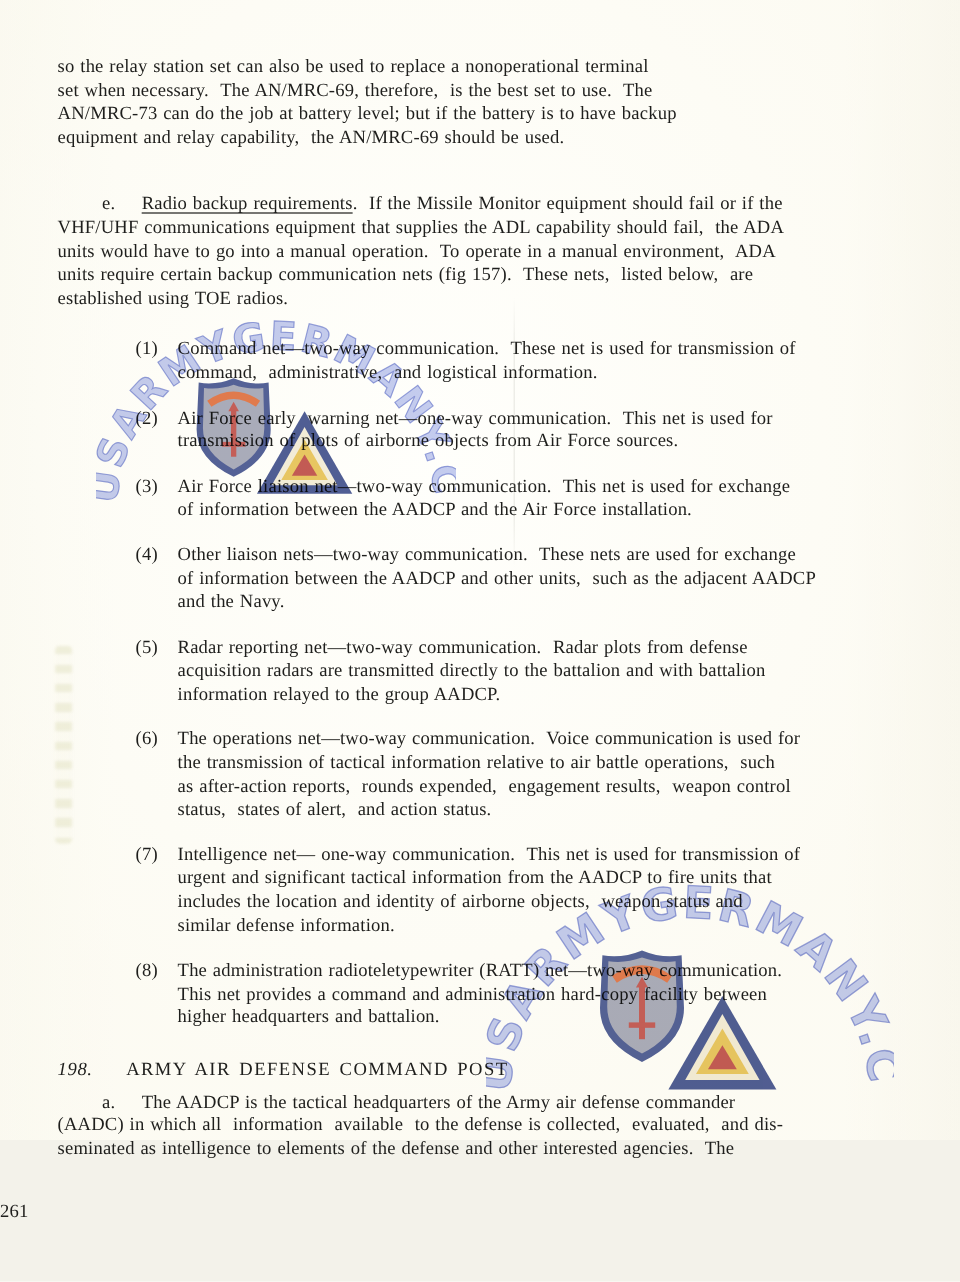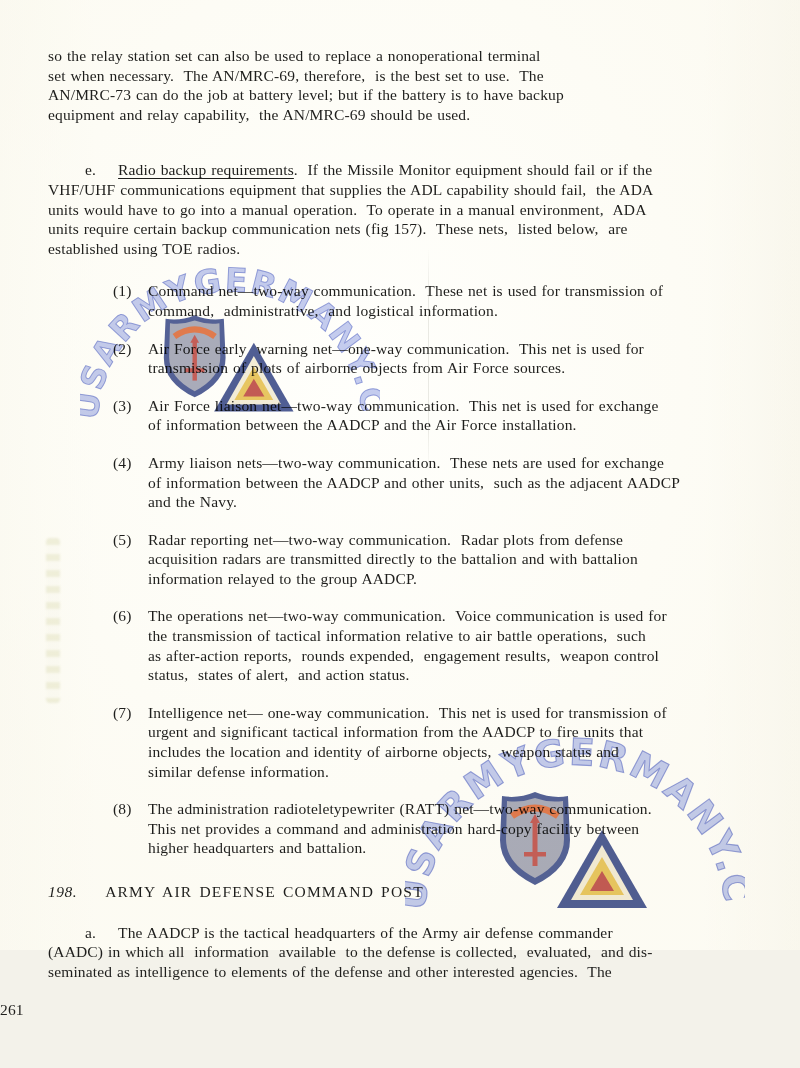--- a/index.html
+++ b/index.html
@@ -33,21 +33,21 @@
   .net-list{margin-top:23px;}
   .list-item{display:flex;margin-left:65px;margin-bottom:18px;}
   .list-item .num{flex:0 0 35px;}
   .list-item .txt{white-space:pre-wrap;flex:1;}
   .section-heading{
     margin-top:24px;
     letter-spacing:1.2px;
     word-spacing:2px;
   }
   .section-heading .sec-num{padding-right:28px;letter-spacing:0.5px;font-style:italic;}
-  .para-a{margin-top:21px;text-indent:37px;}
+  .para-a{margin-top:7px;text-indent:37px;}
   .page-number{
     position:absolute;left:0;top:1000px;width:770px;
   }
   
   .wm{
     position:absolute;
     mix-blend-mode:multiply;
     pointer-events:none;
   }
   .wm-1{left:80px;top:265px;width:300px;height:300px;}
@@ -107,21 +107,21 @@
   </div>
 
   <div class="list-item">
     <span class="num">(3)</span>
     <span class="txt">Air Force liaison net—two-way communication.  This net is used for exchange
 of information between the AADCP and the Air Force installation.</span>
   </div>
 
   <div class="list-item">
     <span class="num">(4)</span>
-    <span class="txt">Army liaison nets—two-way communication.  These nets are used for exchange
+    <span class="txt">Other liaison nets—two-way communication.  These nets are used for exchange
 of information between the AADCP and other units,  such as the adjacent AADCP
 and the Navy.</span>
   </div>
 
   <div class="list-item">
     <span class="num">(5)</span>
     <span class="txt">Radar reporting net—two-way communication.  Radar plots from defense
 acquisition radars are transmitted directly to the battalion and with battalion
 information relayed to the group AADCP.</span>
   </div>

